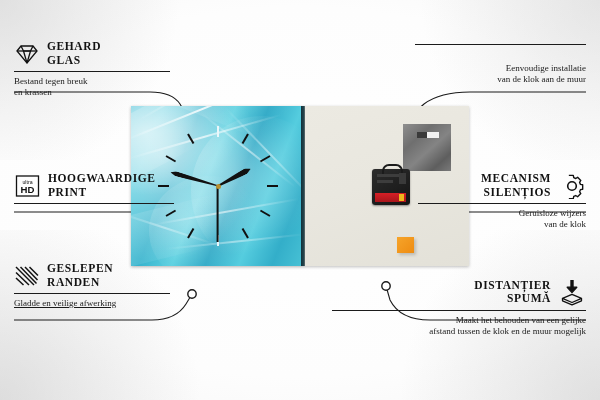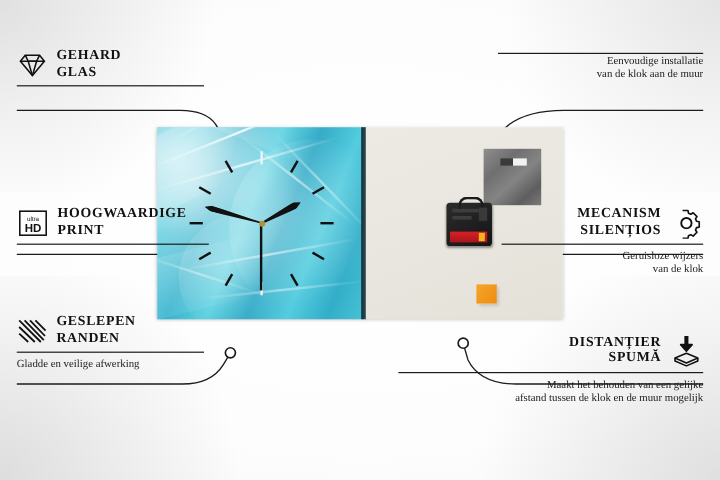--- a/index.html
+++ b/index.html
@@ -219,20 +219,22 @@
           <path d="M3 9 H23"></path>
             <path d="M7 4 L9.5 9 L13 21"></path>
             <path d="M19 4 L16.5 9 L13 21"></path>
           <path d="M9.5 9 H16.5"></path>
         </svg>
       </span>
       <span class="ctitle">GEHARD
 GLAS</span>
     </div>
     <div class="rule" style="margin-top:4px;width:156px;"></div>
+    <div class="cdesc" style="margin-top:4px;">Bestand tegen breuk
+en krassen</div>
   </div>
 
   <div class="callout left" style="left:14px;top:172px;width:165px;">
     <div class="hdrow">
       <span class="icon">
         <svg width="27" height="24" viewBox="0 0 27 24">
           <rect x="2.5" y="2" width="22" height="20" fill="none" stroke="#111" stroke-width="1.3"></rect>
           <text x="13.5" y="10.3" font-family="Liberation Sans, sans-serif" font-size="5.2" text-anchor="middle" fill="#111">ultra</text>
           <text x="13.5" y="19.4" font-family="Liberation Sans, sans-serif" font-size="9.6" font-weight="bold" text-anchor="middle" fill="#111">HD</text>
         </svg>
@@ -252,26 +254,26 @@
             <path d="M11 3 L23.5 16"></path>
           <path d="M15.5 3 L24 11.5"></path>
             <path d="M2 8.5 L15 21"></path>
             <path d="M2 14 L9.5 21"></path>
         </svg>
       </span>
       <span class="ctitle">GESLEPEN
 RANDEN</span>
     </div>
     <div class="rule" style="margin-top:4px;width:156px;"></div>
-    <div class="cdesc" style="margin-top:4px;">Gladde en veilige afwerking</div>
+    <div class="cdesc" style="margin-top:4px;text-decoration:underline;">Gladde en veilige afwerking</div>
   </div>
 
   <div class="callout right" style="right:14px;top:40px;width:175px;">
     <div class="rule" style="margin-top:4px;width:171px;margin-left:auto;"></div>
-    <div class="cdesc" style="margin-top:0;">Eenvoudige installatie
+    <div class="cdesc" style="margin-top:18px;">Eenvoudige installatie
 van de klok aan de muur</div>
   </div>
 
   <div class="callout right" style="right:14px;top:278px;width:258px;">
     <div class="hdrow">
       <span class="ctitle">DISTANȚIER
 SPUMĂ</span>
       <span class="icon">
         <svg width="28" height="28" viewBox="0 0 28 28" fill="none" stroke="#111" stroke-width="1.3" stroke-linejoin="round">
           <path d="M14 2 v8" stroke-width="3.4"></path>

